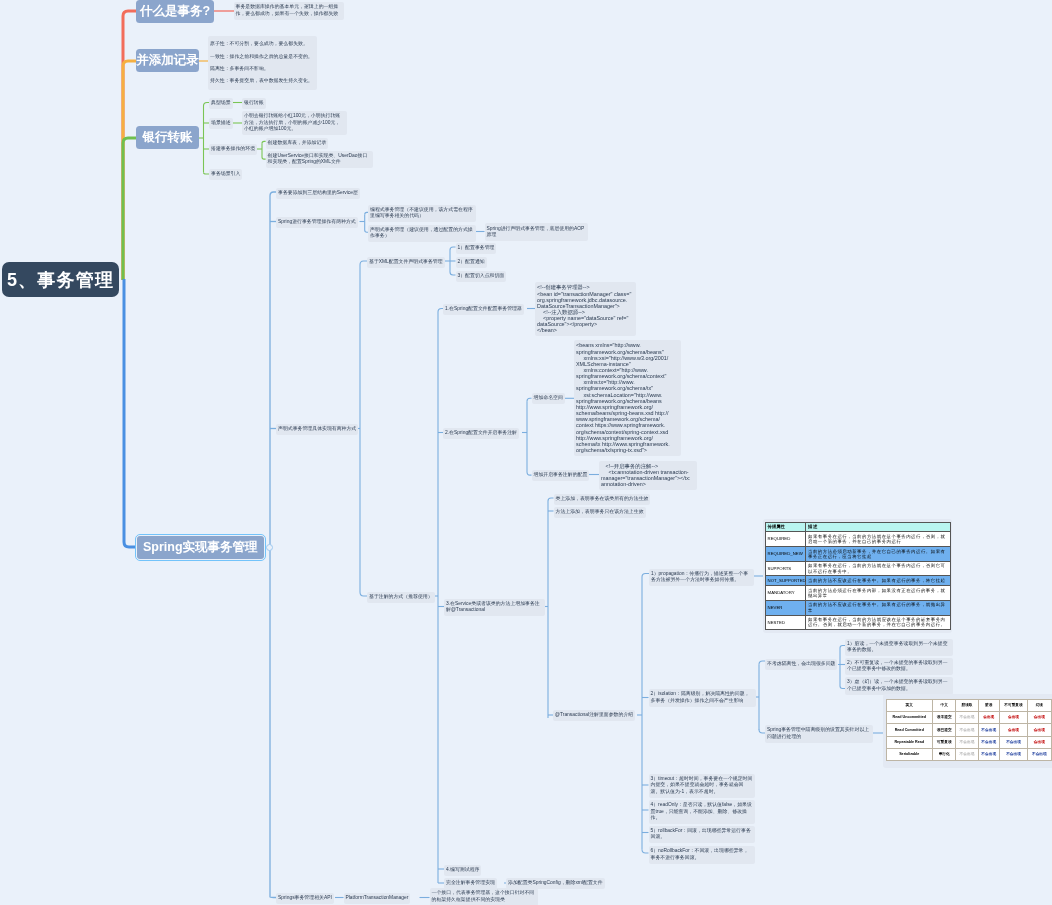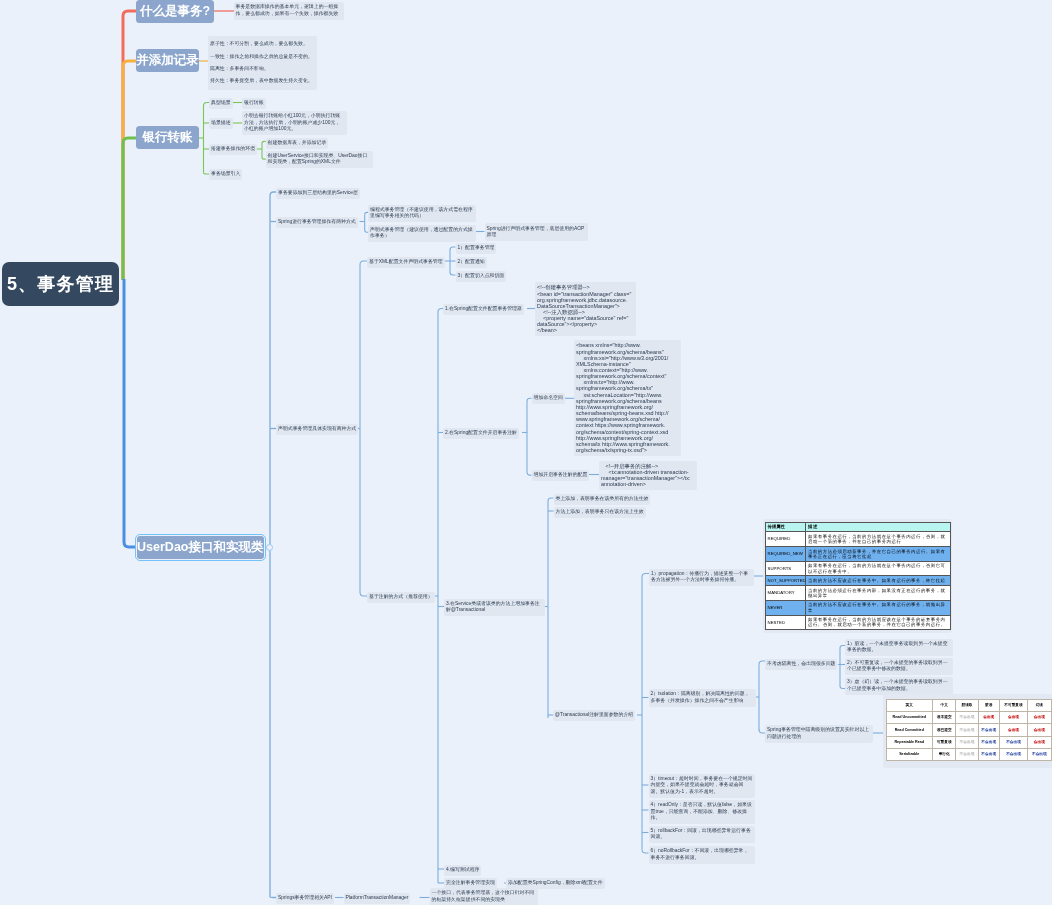--- a/index.html
+++ b/index.html
@@ -156,38 +156,38 @@
    <path d="M838 664.5 L840 664.5"></path>
    <path d="M840 648 L840 686"></path>
    <path d="M840 648 Q840 645.5 842.5 645.5 L845 645.5"></path>
    <path d="M840 664.5 L845 664.5"></path>
    <path d="M840 686 Q840 688.5 842.5 688.5 L845 688.5"></path>
    <path d="M873 733 L883 733"></path>
  </g>
 </svg>
 <div id="stage">
 
- <div class="node root-node" style="left:2px;top:262px;width:117px;height:44px;">
+ <div class="node root-node" style="left:2px;top:262px;width:117px;height:35px;">
    <span>5、事务管理</span>
  </div>
 
  <div class="node brn" style="left:136px;top:0px;width:78px;height:23px;">
    <span>什么是事务?</span>
  </div>
 
  <div class="node brn" style="left:136px;top:49px;width:63px;height:23px;">
    <span>并添加记录</span>
  </div>
 
  <div class="node brn" style="left:136px;top:126px;width:63px;height:23px;">
    <span>银行转账</span>
  </div>
 
  <div class="node brn sel" style="left:136.8px;top:535.8px;width:127px;height:23.2px;">
-   <span>UserDao接口和实现类</span>
+   <span>Spring实现事务管理</span>
  </div>
  <div class="handle" style="left:265.5px;top:543.5px;"></div>
 
  <div class="pill" style="left:233.5px;top:2px;width:110px;">事务是数据库操作的基本单元，逻辑上的一组操作，要么都成功，如果有一个失败，操作都失败</div>
 
  <div class="pill" style="left:208px;top:36px;width:109px;line-height:12.2px;white-space:nowrap;">
    <div>原子性：不可分割，要么成功，要么都失败。</div>
    <div>一致性：操作之前和操作之后的总量是不变的。</div>
    <div>隔离性：多事务间不影响。</div>
    <div>持久性：事务提交后，表中数据发生持久变化。</div>

